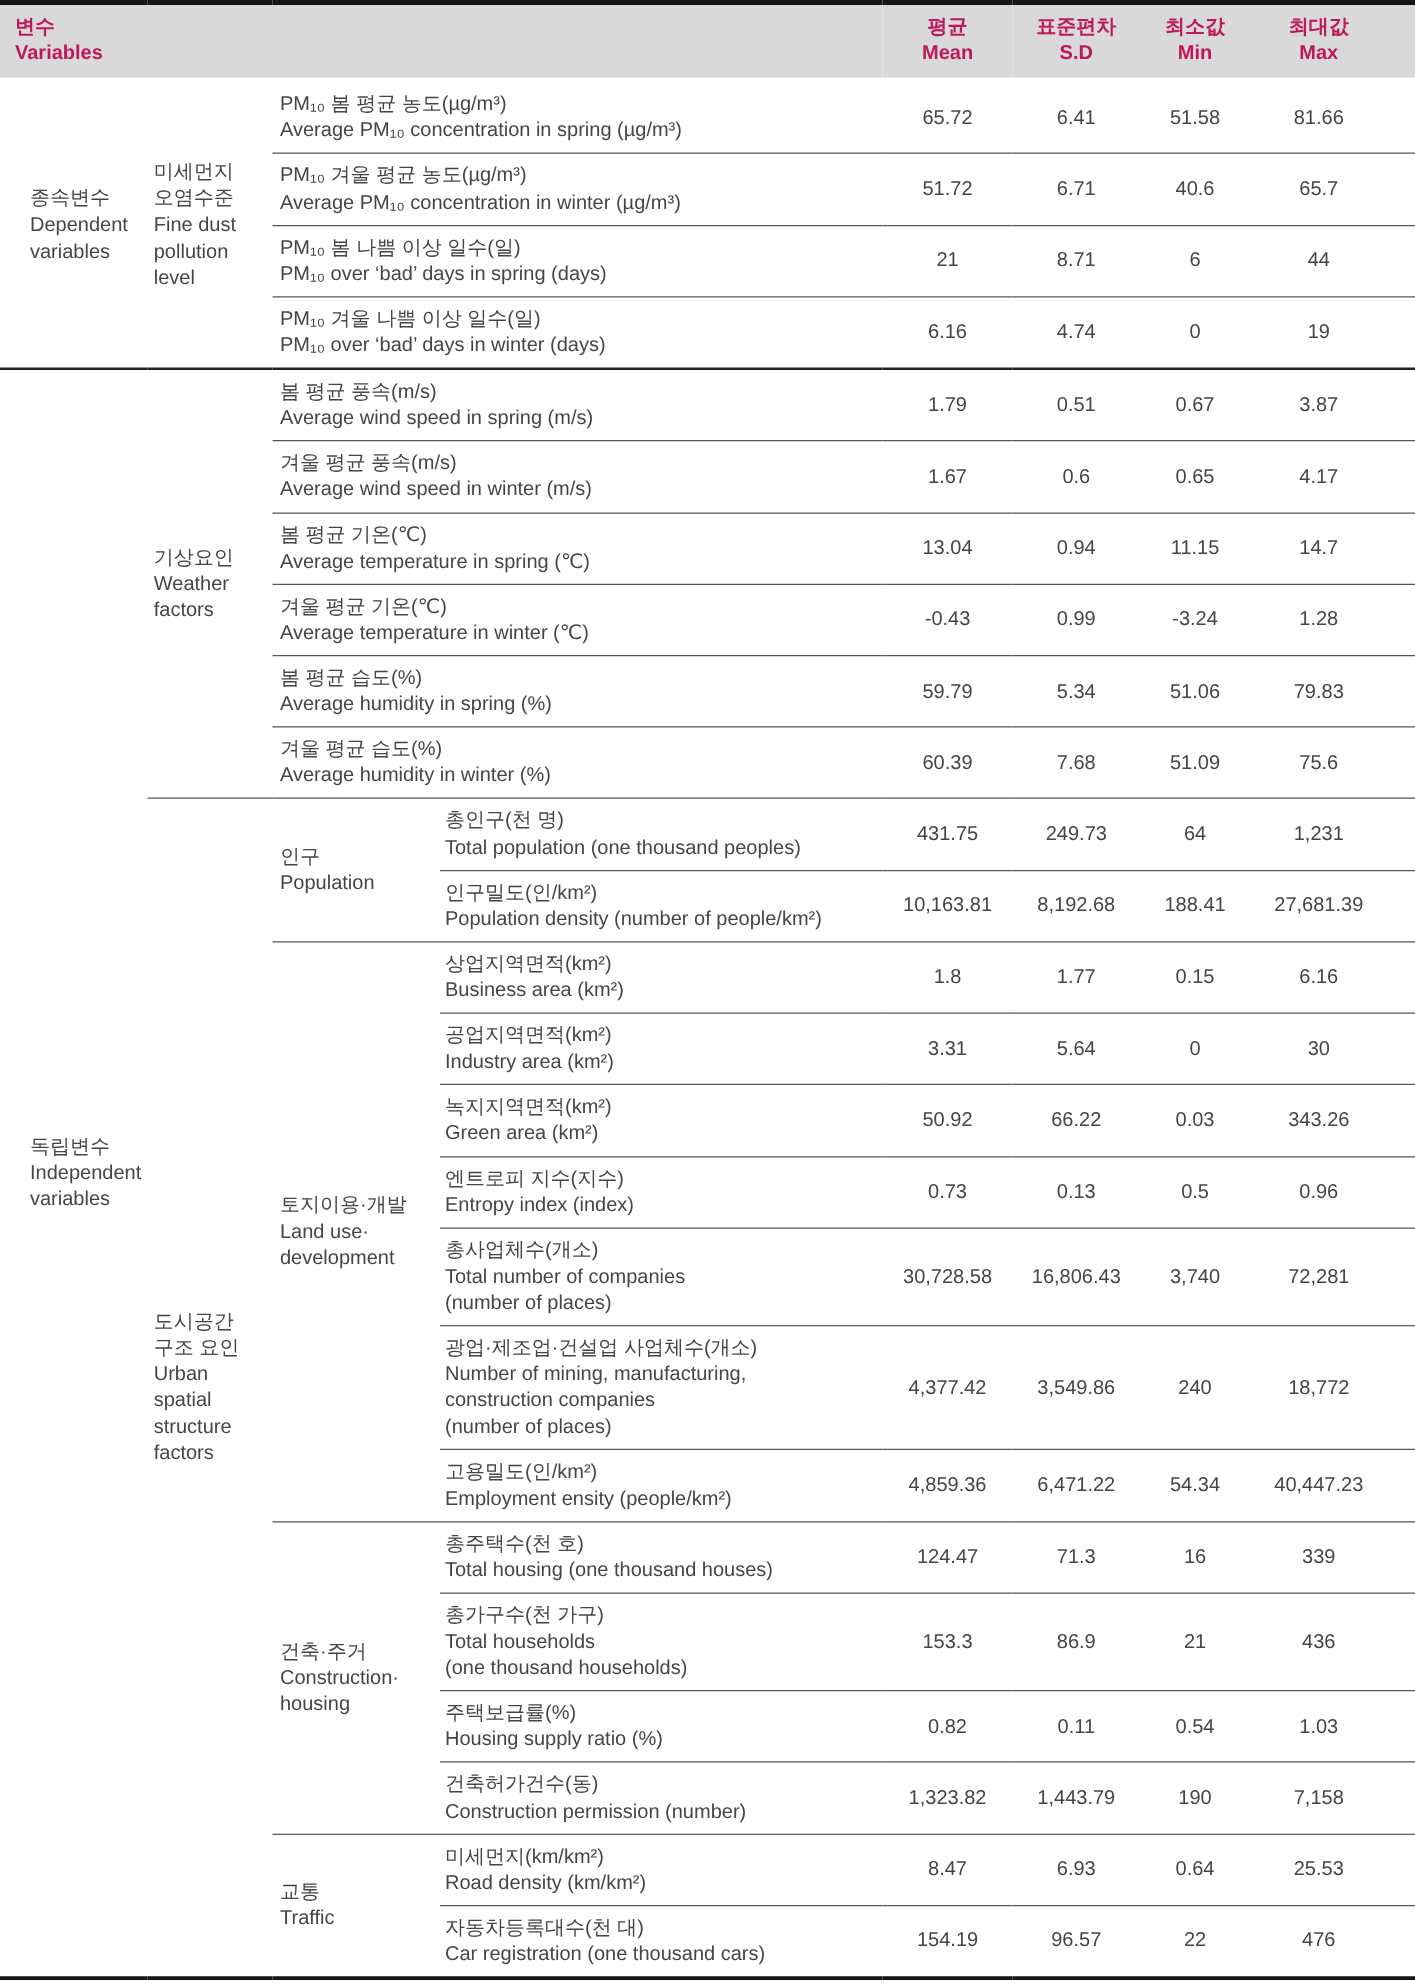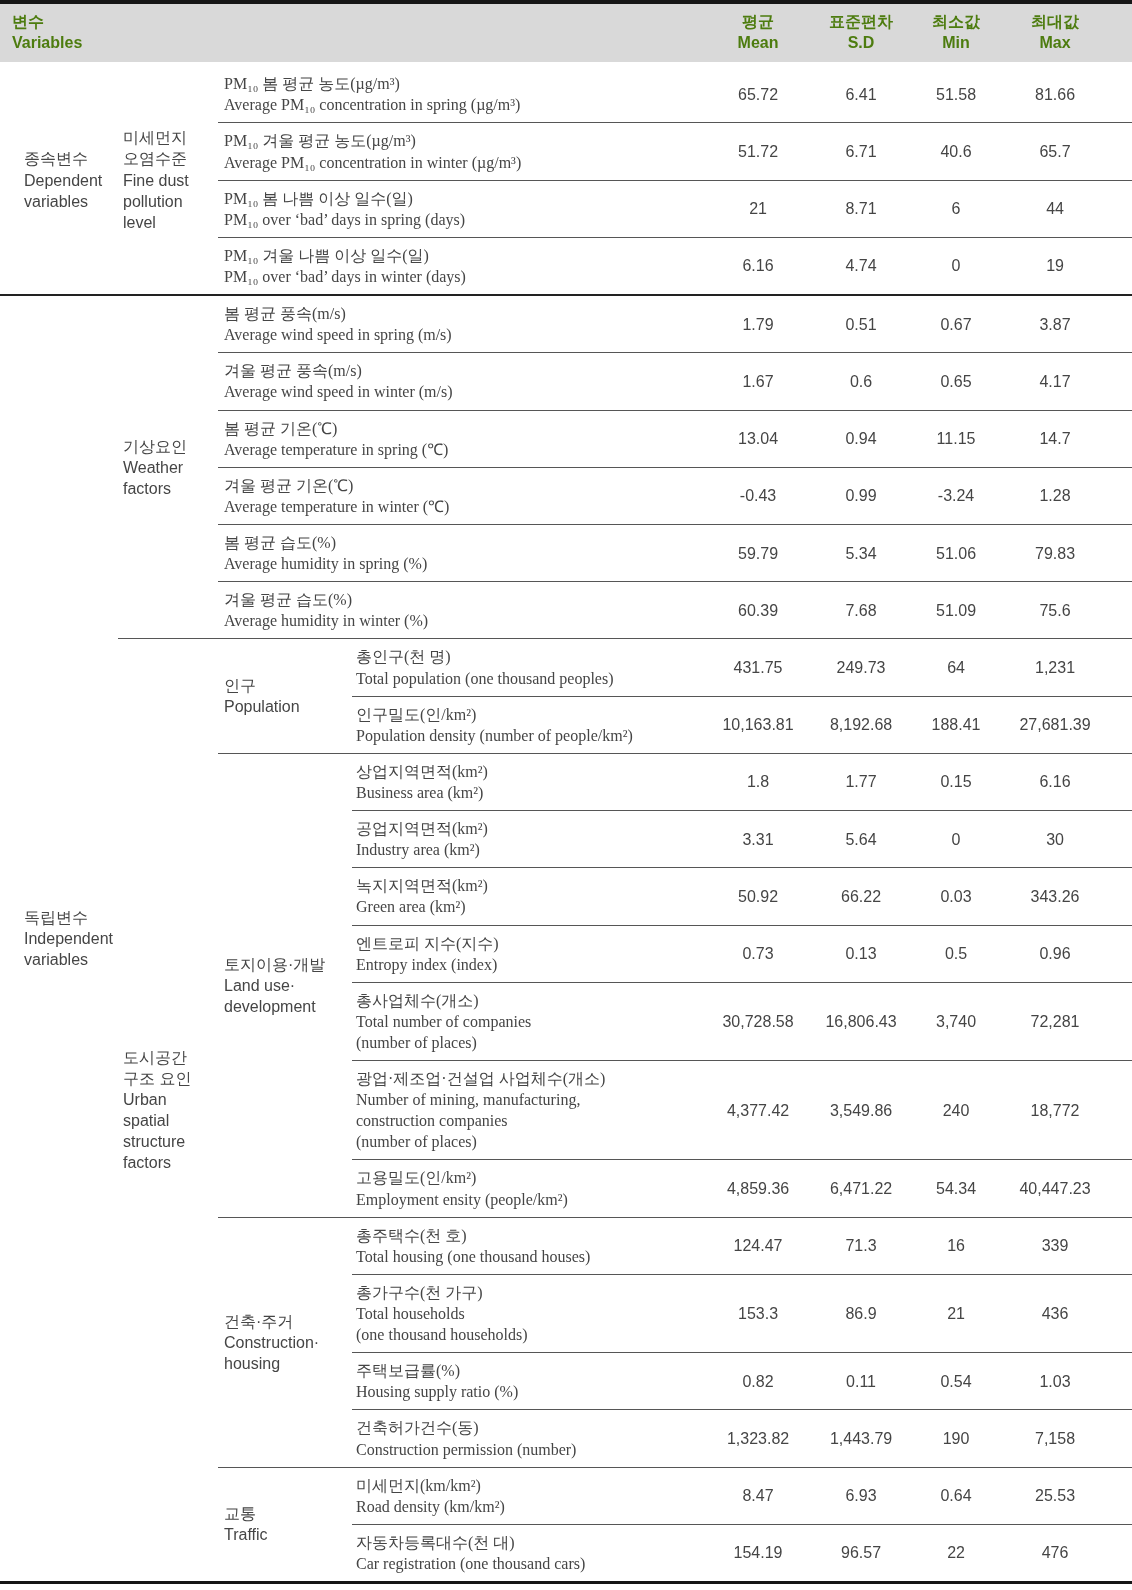--- a/index.html
+++ b/index.html
@@ -13,40 +13,40 @@
     table-layout: fixed;
     border-collapse: collapse;
     border-top: 4px solid #161616;
     border-bottom: 3px solid #161616;
     font-size: 16px;
     line-height: 1.32;
   }
   thead th {
     background: #d9d9d9;
     font-weight: bold;
-    color: #4d7c0f;
+    color: #be185d;
     padding: 7px 4px 9px 4px;
     vertical-align: middle;
     text-align: center;
   }
   thead th.vars { text-align: left; padding-left: 12px; }
   thead span { display: block; white-space: pre-line; }
   tbody td {
     border-top: 1px solid #565656;
     padding: 7px 4px;
     vertical-align: middle;
   }
   tr.first td { border-top: none; }
   tr.first td { padding-top: 11px; }
   tr.sec td { border-top: 2px solid #222222; }
   td .ko, td .en { display: block; white-space: pre-line; }
   td.g1 { padding-left: 24px; }
   td.g2 { padding-left: 5px; }
   td.g3 { padding-left: 6px; }
-  td.v  { padding-left: 4px; font-family: Liberation Serif, serif; }
+  td.v  { padding-left: 4px; }
   td.v34 { padding-left: 6px; }
   td.n { text-align: center; }
   td.n-max, th.h-max { padding-right: 26px; }
 </style>
 </head>
 <body>
 
 <table class="stats">
   <colgroup>
     <col style="width:118px">

